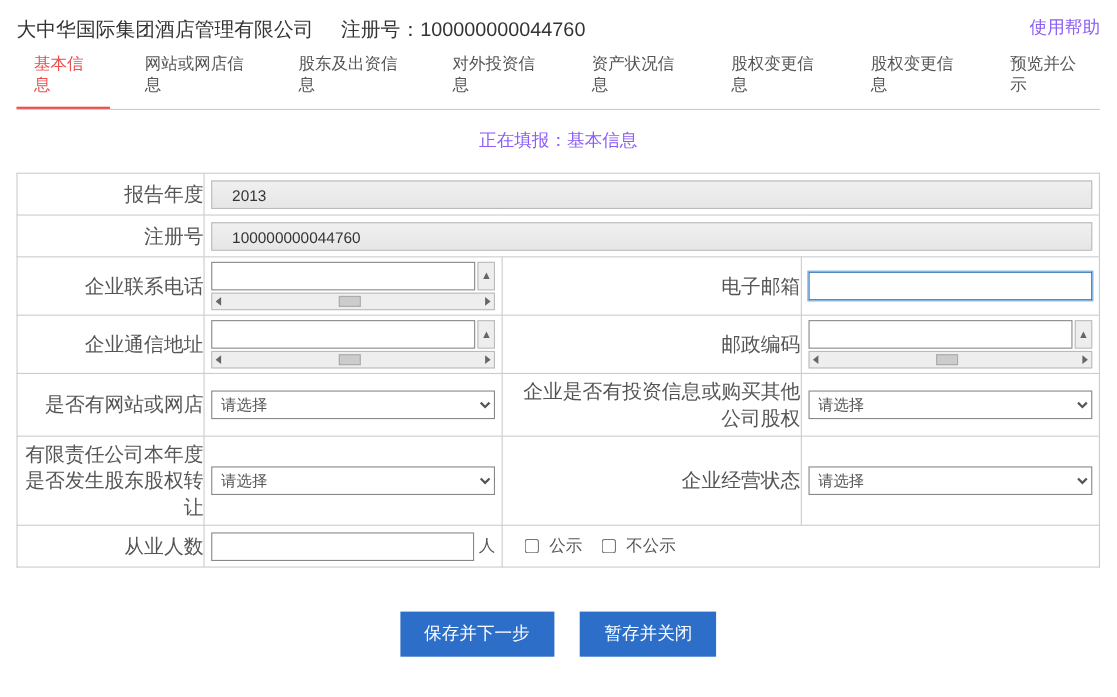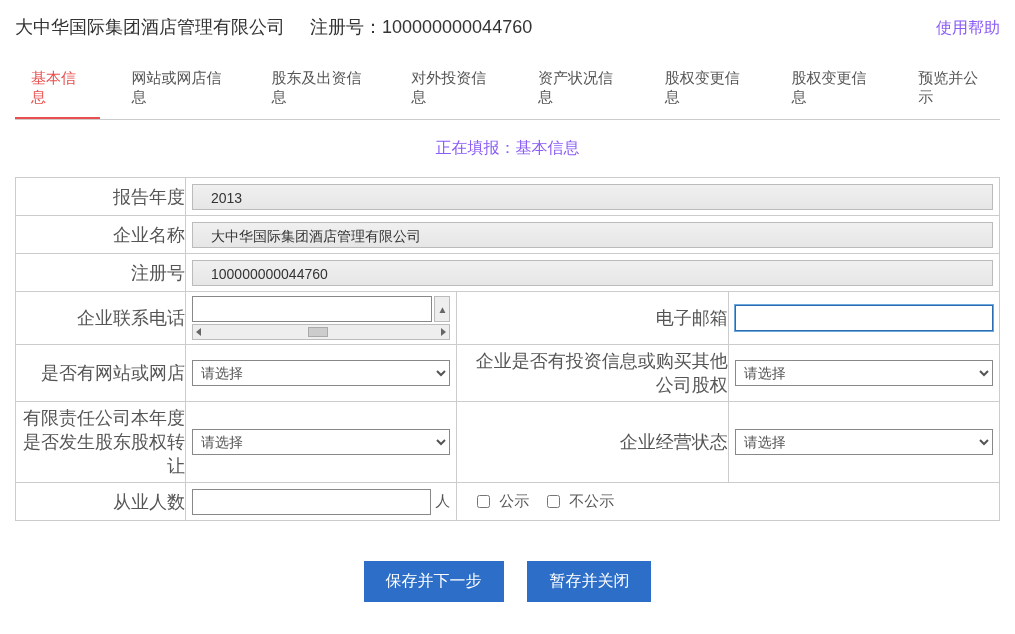--- a/index.html
+++ b/index.html
@@ -7,22 +7,21 @@
     margin: 0;
     padding: 15px;
     font-family: "Microsoft YaHei", Arial, sans-serif;
     font-size: 14px;
     color: #333;
     background: #fff;
   }
   .header {
     display: flex;
     justify-content: space-between;
-    align-items: flex-end;
-    margin-bottom: 20px;
+    align-items: flex-start;
   }
   .header-left {
     font-size: 18px;
     color: #333;
   }
   .help-link {
     color: #8b5cf6;
     font-size: 16px;
     cursor: pointer;
     font-family: Liberation Mono, monospace;
@@ -224,26 +223,20 @@
 
 <table class="form-table">
   <tbody>
       <tr>
     <td class="label">报告年度</td>
     <td class="value" colspan="3">
       <div class="readonly-box">2013</div>
     </td>
   </tr>
   <tr>
-    <td class="label">企业名称</td>
-    <td class="value" colspan="3">
-      <div class="readonly-box">大中华国际集团酒店管理有限公司</div>
-    </td>
-  </tr>
-  <tr>
     <td class="label">注册号</td>
     <td class="value" colspan="3">
       <div class="readonly-box">100000000044760</div>
     </td>
   </tr>
   <tr>
     <td class="label">企业联系电话</td>
     <td class="value">
       <div class="scroll-wrap">
         <div class="scroll-input-row">
@@ -251,20 +244,46 @@
           <div class="fake-vscroll">▲</div>
         </div>
         <div class="fake-hscroll">
               <div class="thumb"></div>
             </div>
       </div>
     </td>
     <td class="label">电子邮箱</td>
     <td class="value">
       <input class="input-box focused" type="text" style="">
+    </td>
+  </tr>
+  <tr>
+    <td class="label">企业通信地址</td>
+    <td class="value">
+      <div class="scroll-wrap">
+        <div class="scroll-input-row">
+          <input class="input-box" type="text" style="">
+          <div class="fake-vscroll">▲</div>
+        </div>
+        <div class="fake-hscroll">
+              <div class="thumb"></div>
+            </div>
+      </div>
+    </td>
+    <td class="label">邮政编码</td>
+    <td class="value">
+      <div class="scroll-wrap">
+        <div class="scroll-input-row">
+          <input class="input-box" type="text" style="">
+          <div class="fake-vscroll">▲</div>
+        </div>
+        <div class="fake-hscroll">
+              <div class="thumb"></div>
+            </div>
+      </div>
     </td>
   </tr>
   <tr>
     <td class="label">是否有网站或网店</td>
     <td class="value">
       <select class="select-box">
         <option>请选择</option>
       </select>
     </td>
     <td class="label">企业是否有投资信息或购买其他公司股权</td>

